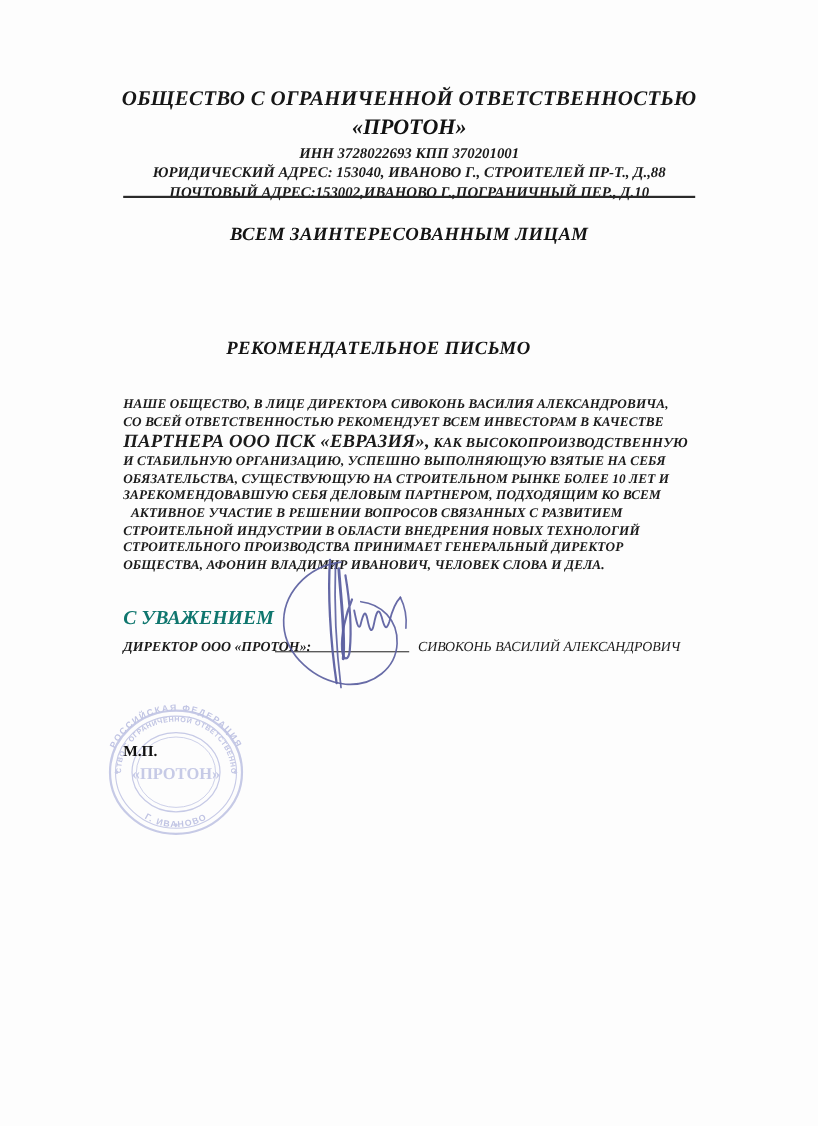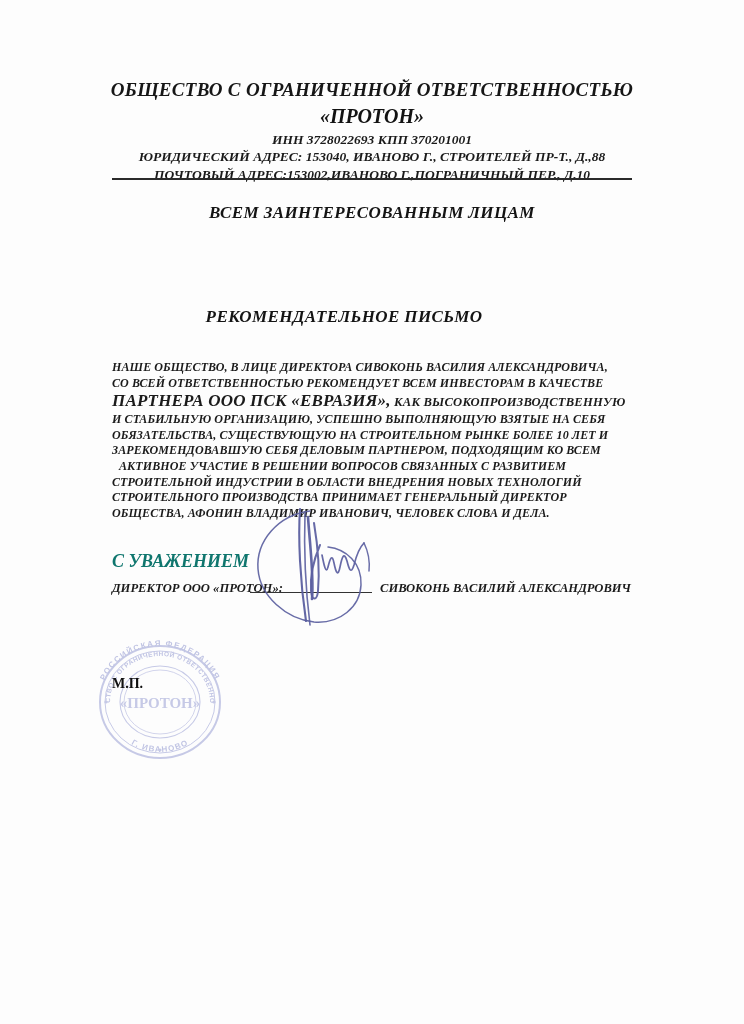--- a/index.html
+++ b/index.html
@@ -136,21 +136,21 @@
     font-size: 12.6px;
     font-weight: bold;
     font-style: italic;
     color: #1b1b1b;
   }
   .sig-name {
     position: absolute;
     left: 380px;
     top: 581px;
     font-size: 12.6px;
-    font-weight: bold;
+    font-weight: normal;
     font-style: italic;
     color: #1b1b1b;
     white-space: nowrap;
   }
   .sig-line {
     position: absolute;
     left: 250px;
     top: 592px;
     width: 122px;
     height: 1px;

